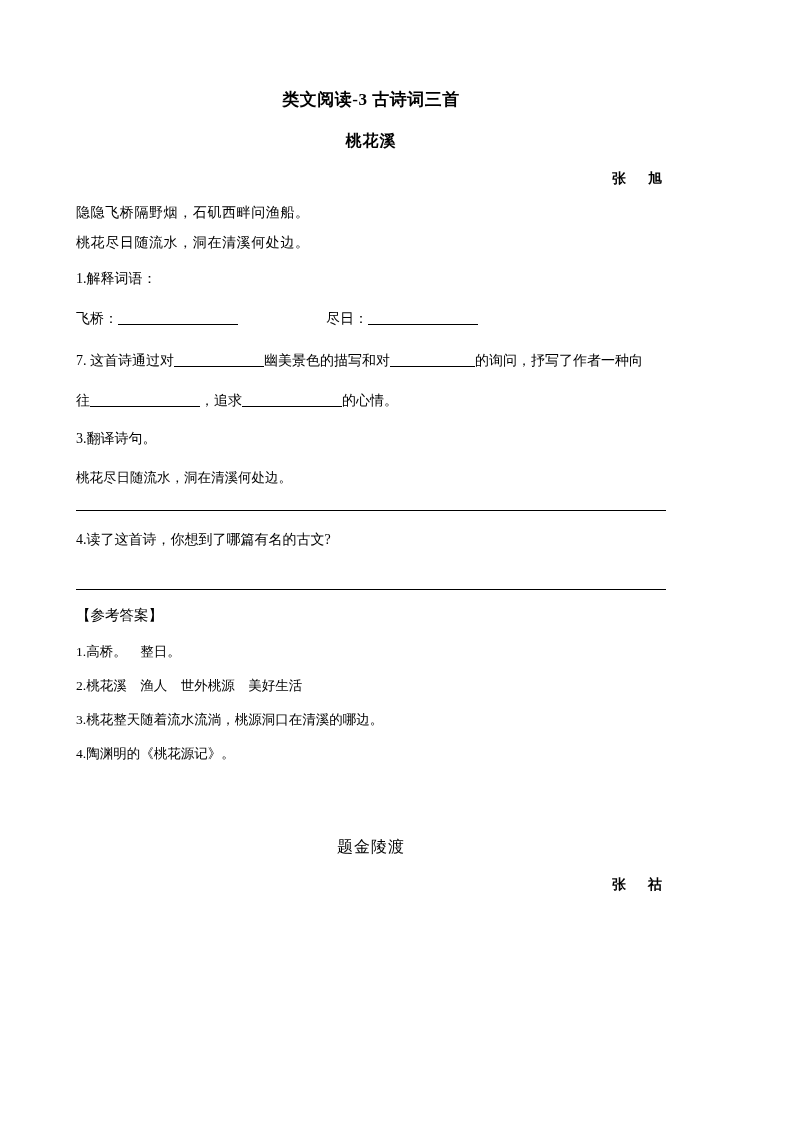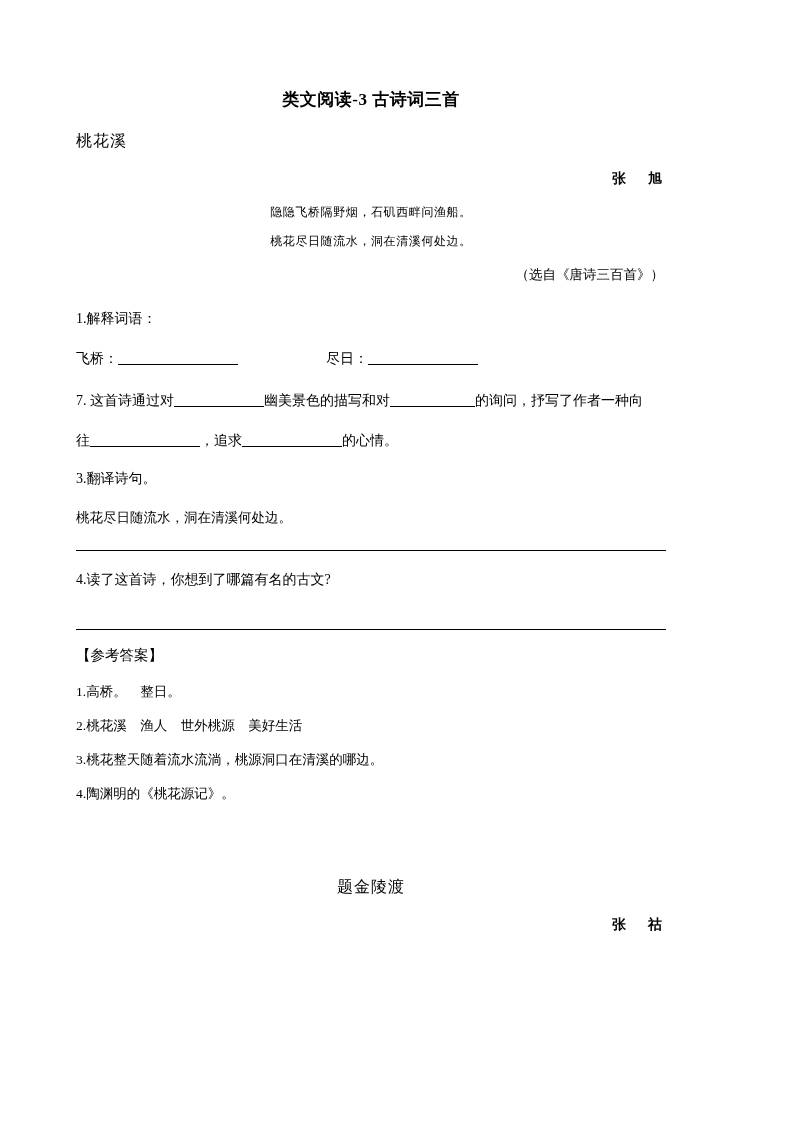--- a/index.html
+++ b/index.html
@@ -24,36 +24,36 @@
   }
   .doc-title {
     text-align: center;
     font-size: 17px;
     font-weight: bold;
     letter-spacing: 0.5px;
     margin-top: 16px;
     margin-bottom: 20px;
   }
   .poem-title {
+    text-align: center;
     font-size: 16px;
-    font-weight: normal;
+    font-weight: bold;
     letter-spacing: 1px;
     margin-top: 10px;
     margin-bottom: 18px;
   }
   .poem-author {
     text-align: right;
     font-size: 14px;
     letter-spacing: 4px;
     margin-bottom: 16px;
     font-weight: bold;
   }
   .poem-line {
-    text-align: center;
-    font-size: 12px;
+    font-size: 14px;
     letter-spacing: 0.6px;
     margin-bottom: 12px;
   }
   .source {
     text-align: right;
     font-size: 13.5px;
     margin-top: 16px;
     margin-bottom: 20px;
     padding-right: 2px;
   }
@@ -122,21 +122,20 @@
 <body>
 
 <div class="page">
 
   <div class="doc-title">类文阅读-3 古诗词三首</div>
 
   <div class="poem-title">桃花溪</div>
   <div class="poem-author">张　旭</div>
   <div class="poem-line">隐隐飞桥隔野烟，石矶西畔问渔船。</div>
   <div class="poem-line">桃花尽日随流水，洞在清溪何处边。</div>
-  <div class="source">（选自《唐诗三百首》）</div>
 
   <div class="q">1.解释词语：</div>
 
   <div class="q">
     <span>飞桥：</span><span class="blank b-120"></span><span class="gap-left">尽日：</span><span class="blank b-110"></span>
   </div>
 
   <div class="q-indent">
     <span>7. 这首诗通过对</span><span class="blank b-90"></span><span>幽美景色的描写和对</span><span class="blank b-85"></span><span>的询问，抒写了作者一种向</span>
   </div>

